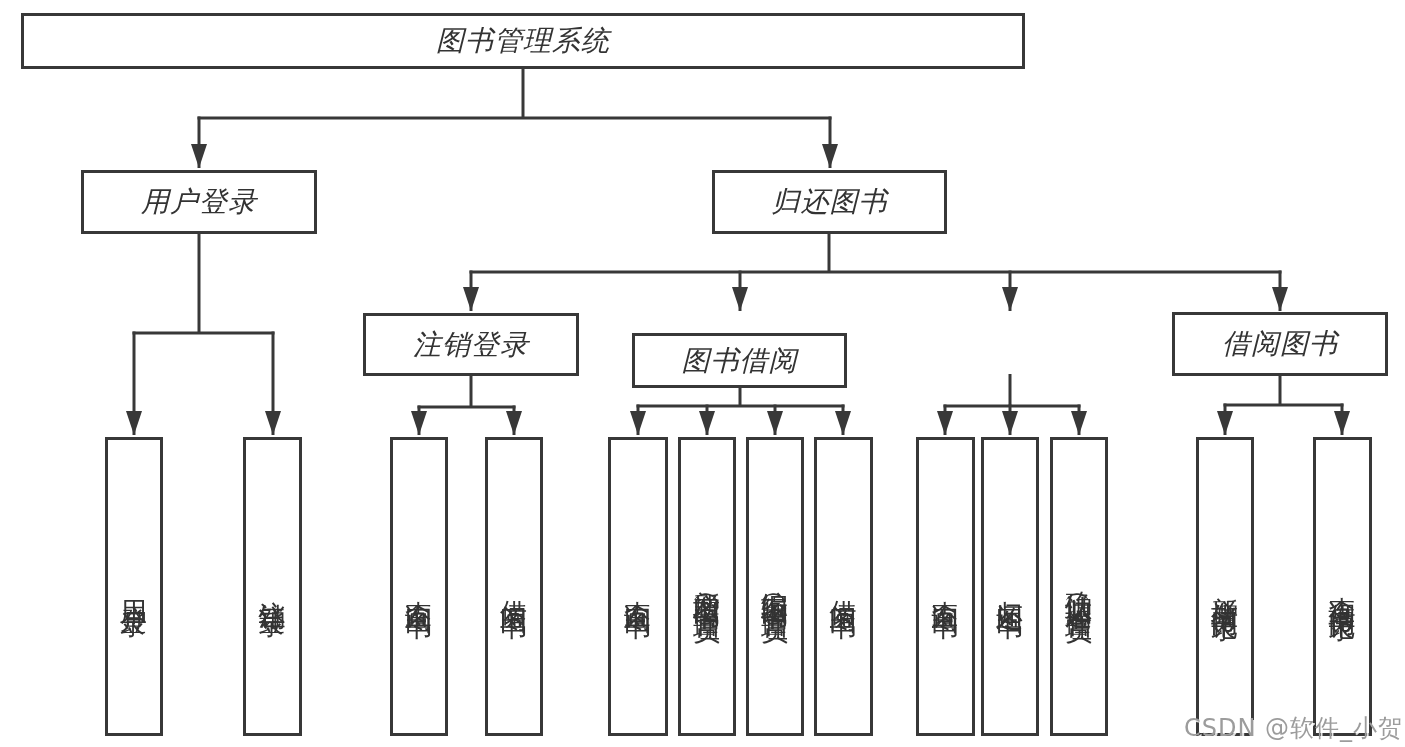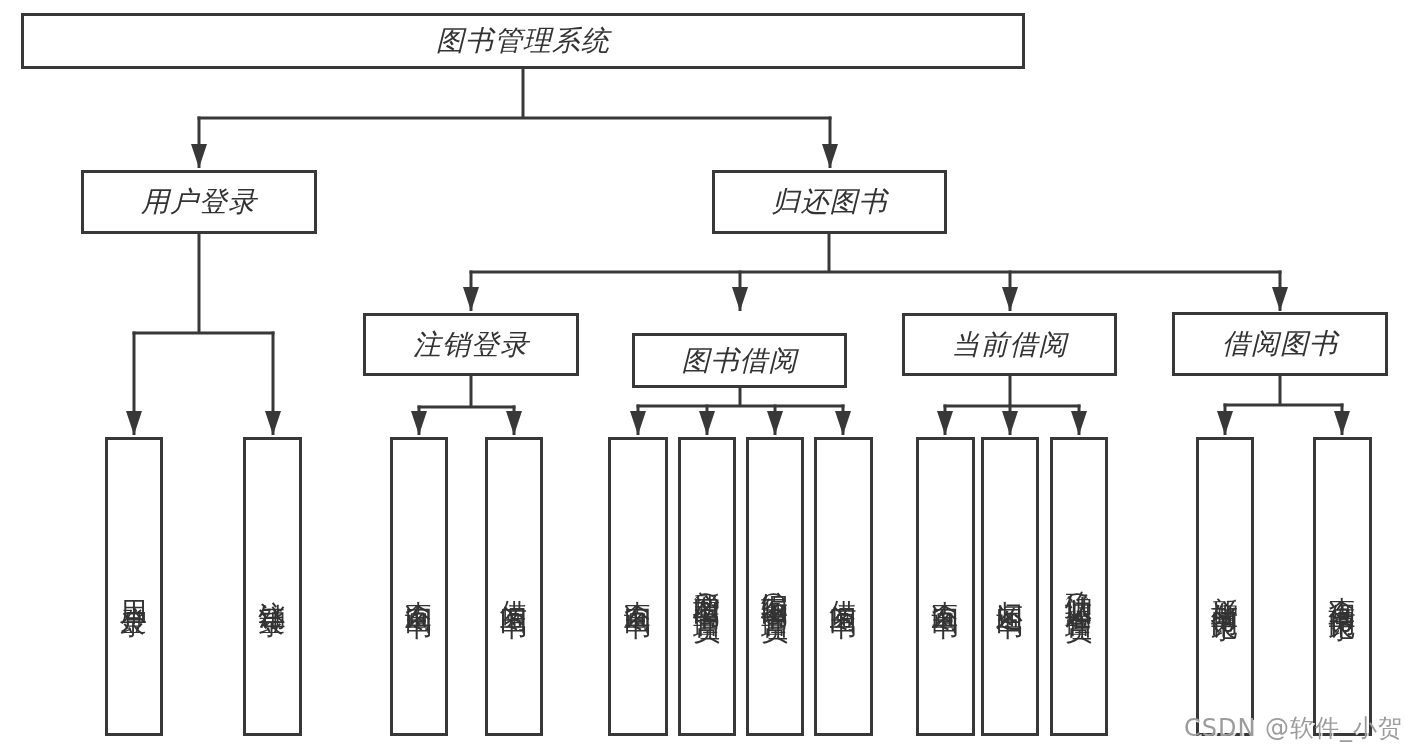--- a/index.html
+++ b/index.html
@@ -111,23 +111,20 @@
   <div class="box h-node" style="left:712px;top:170px;width:235px;height:64px;">
     <span>归还图书</span>
   </div>
 
   <div class="box h-node" style="left:363px;top:313px;width:216px;height:63px;">
     <span>注销登录</span>
   </div>
   <div class="box h-node" style="left:632px;top:298px;width:215px;height:55px;margin-top:35px;">
     <span>图书借阅</span>
   </div>
-  <div class="box h-node" style="left:902px;top:313px;width:215px;height:63px;">
-    <span>当前借阅</span>
-  </div>
   <div class="box h-node" style="left:1172px;top:312px;width:216px;height:64px;">
     <span>借阅图书</span>
   </div>
 
   <div class="box leaf" style="left:105px;top:437px;width:58px;height:299px;">
     <span>用户登录</span>
   </div>
   <div class="box leaf" style="left:243px;top:437px;width:59px;height:299px;">
     <span>注销登录</span>
   </div>

